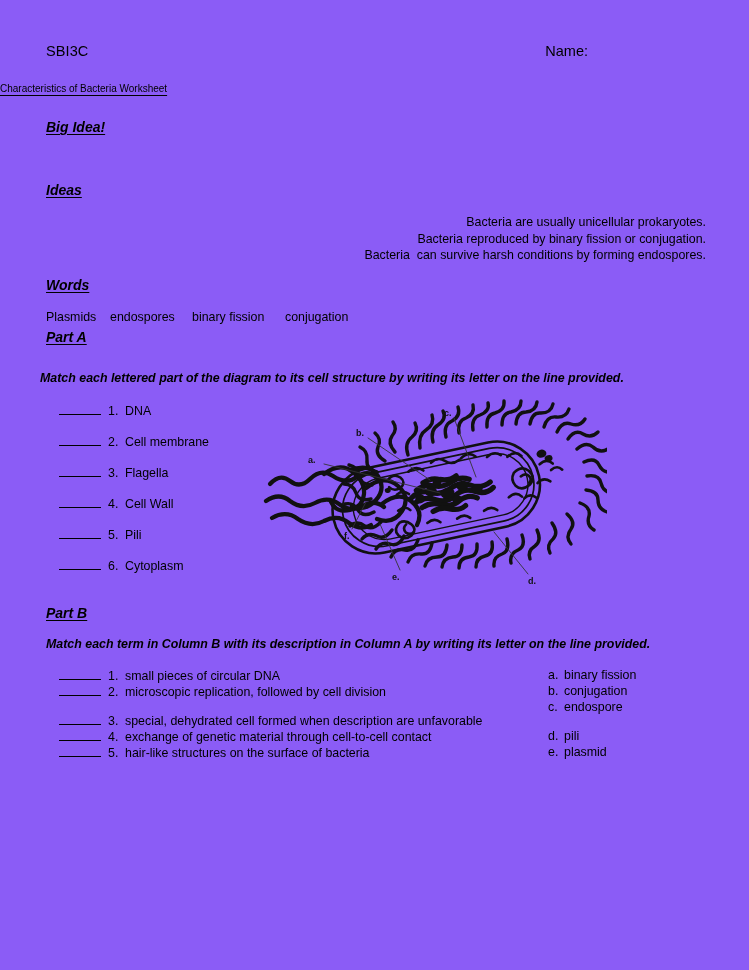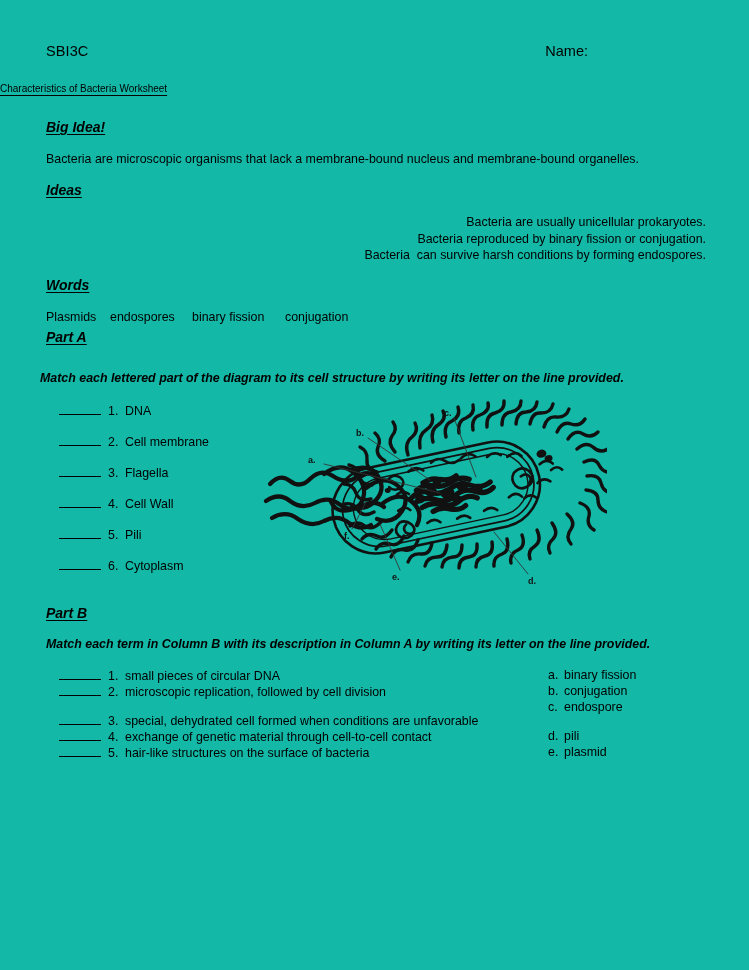--- a/index.html
+++ b/index.html
@@ -8,21 +8,21 @@
     background: #ffffff;
   }
   body {
     font-family: "Liberation Sans", sans-serif;
     color: #000000;
   }
   #page {
     position: relative;
     width: 749px;
     height: 970px;
-    background: #14b8a6;
+    background: #8b5cf6;
     overflow: hidden;
   }
 
   
   .header-row {
     position: absolute;
     left: 46px;
     top: 43px;
     width: 660px;
     display: flex;
@@ -129,21 +129,20 @@
     <div class="name-field">Name:</div>
   </div>
 
   <div class="doc-title">
     <span>Characteristics of Bacteria Worksheet</span>
   </div>
 
   <div class="sec-head" style="top:119px;">
     <span>Big Idea!</span>
   </div>
-  <div class="body-text" style="top:151px; width:660px;">Bacteria are microscopic organisms that lack a membrane-bound nucleus and membrane-bound organelles.</div>
 
   <div class="sec-head" style="top:182px;">
     <span>Ideas</span>
   </div>
   <div class="body-text" style="top:214px; width:660px;text-align:right;">Bacteria are usually unicellular prokaryotes.
 Bacteria reproduced by binary fission or conjugation.
 Bacteria  can survive harsh conditions by forming endospores.</div>
 
   <div class="sec-head" style="top:277px;">
     <span>Words</span>
@@ -342,21 +341,21 @@
     </div>
     <div class="match-row" style="height:16px;">
       <span class="blank"></span>
       <span class="num">2.</span>
       <span>microscopic replication, followed by cell division</span>
     </div>
     <div class="spacer-row"></div>
     <div class="match-row" style="height:16px;">
       <span class="blank"></span>
       <span class="num">3.</span>
-      <span>special, dehydrated cell formed when conditions are unfavorable</span>
+      <span>special, dehydrated cell formed when description are unfavorable</span>
     </div>
     <div class="match-row" style="height:16px;">
       <span class="blank"></span>
       <span class="num">4.</span>
       <span>exchange of genetic material through cell-to-cell contact</span>
     </div>
     <div class="match-row" style="height:16px;">
       <span class="blank"></span>
       <span class="num">5.</span>
       <span>hair-like structures on the surface of bacteria</span>

